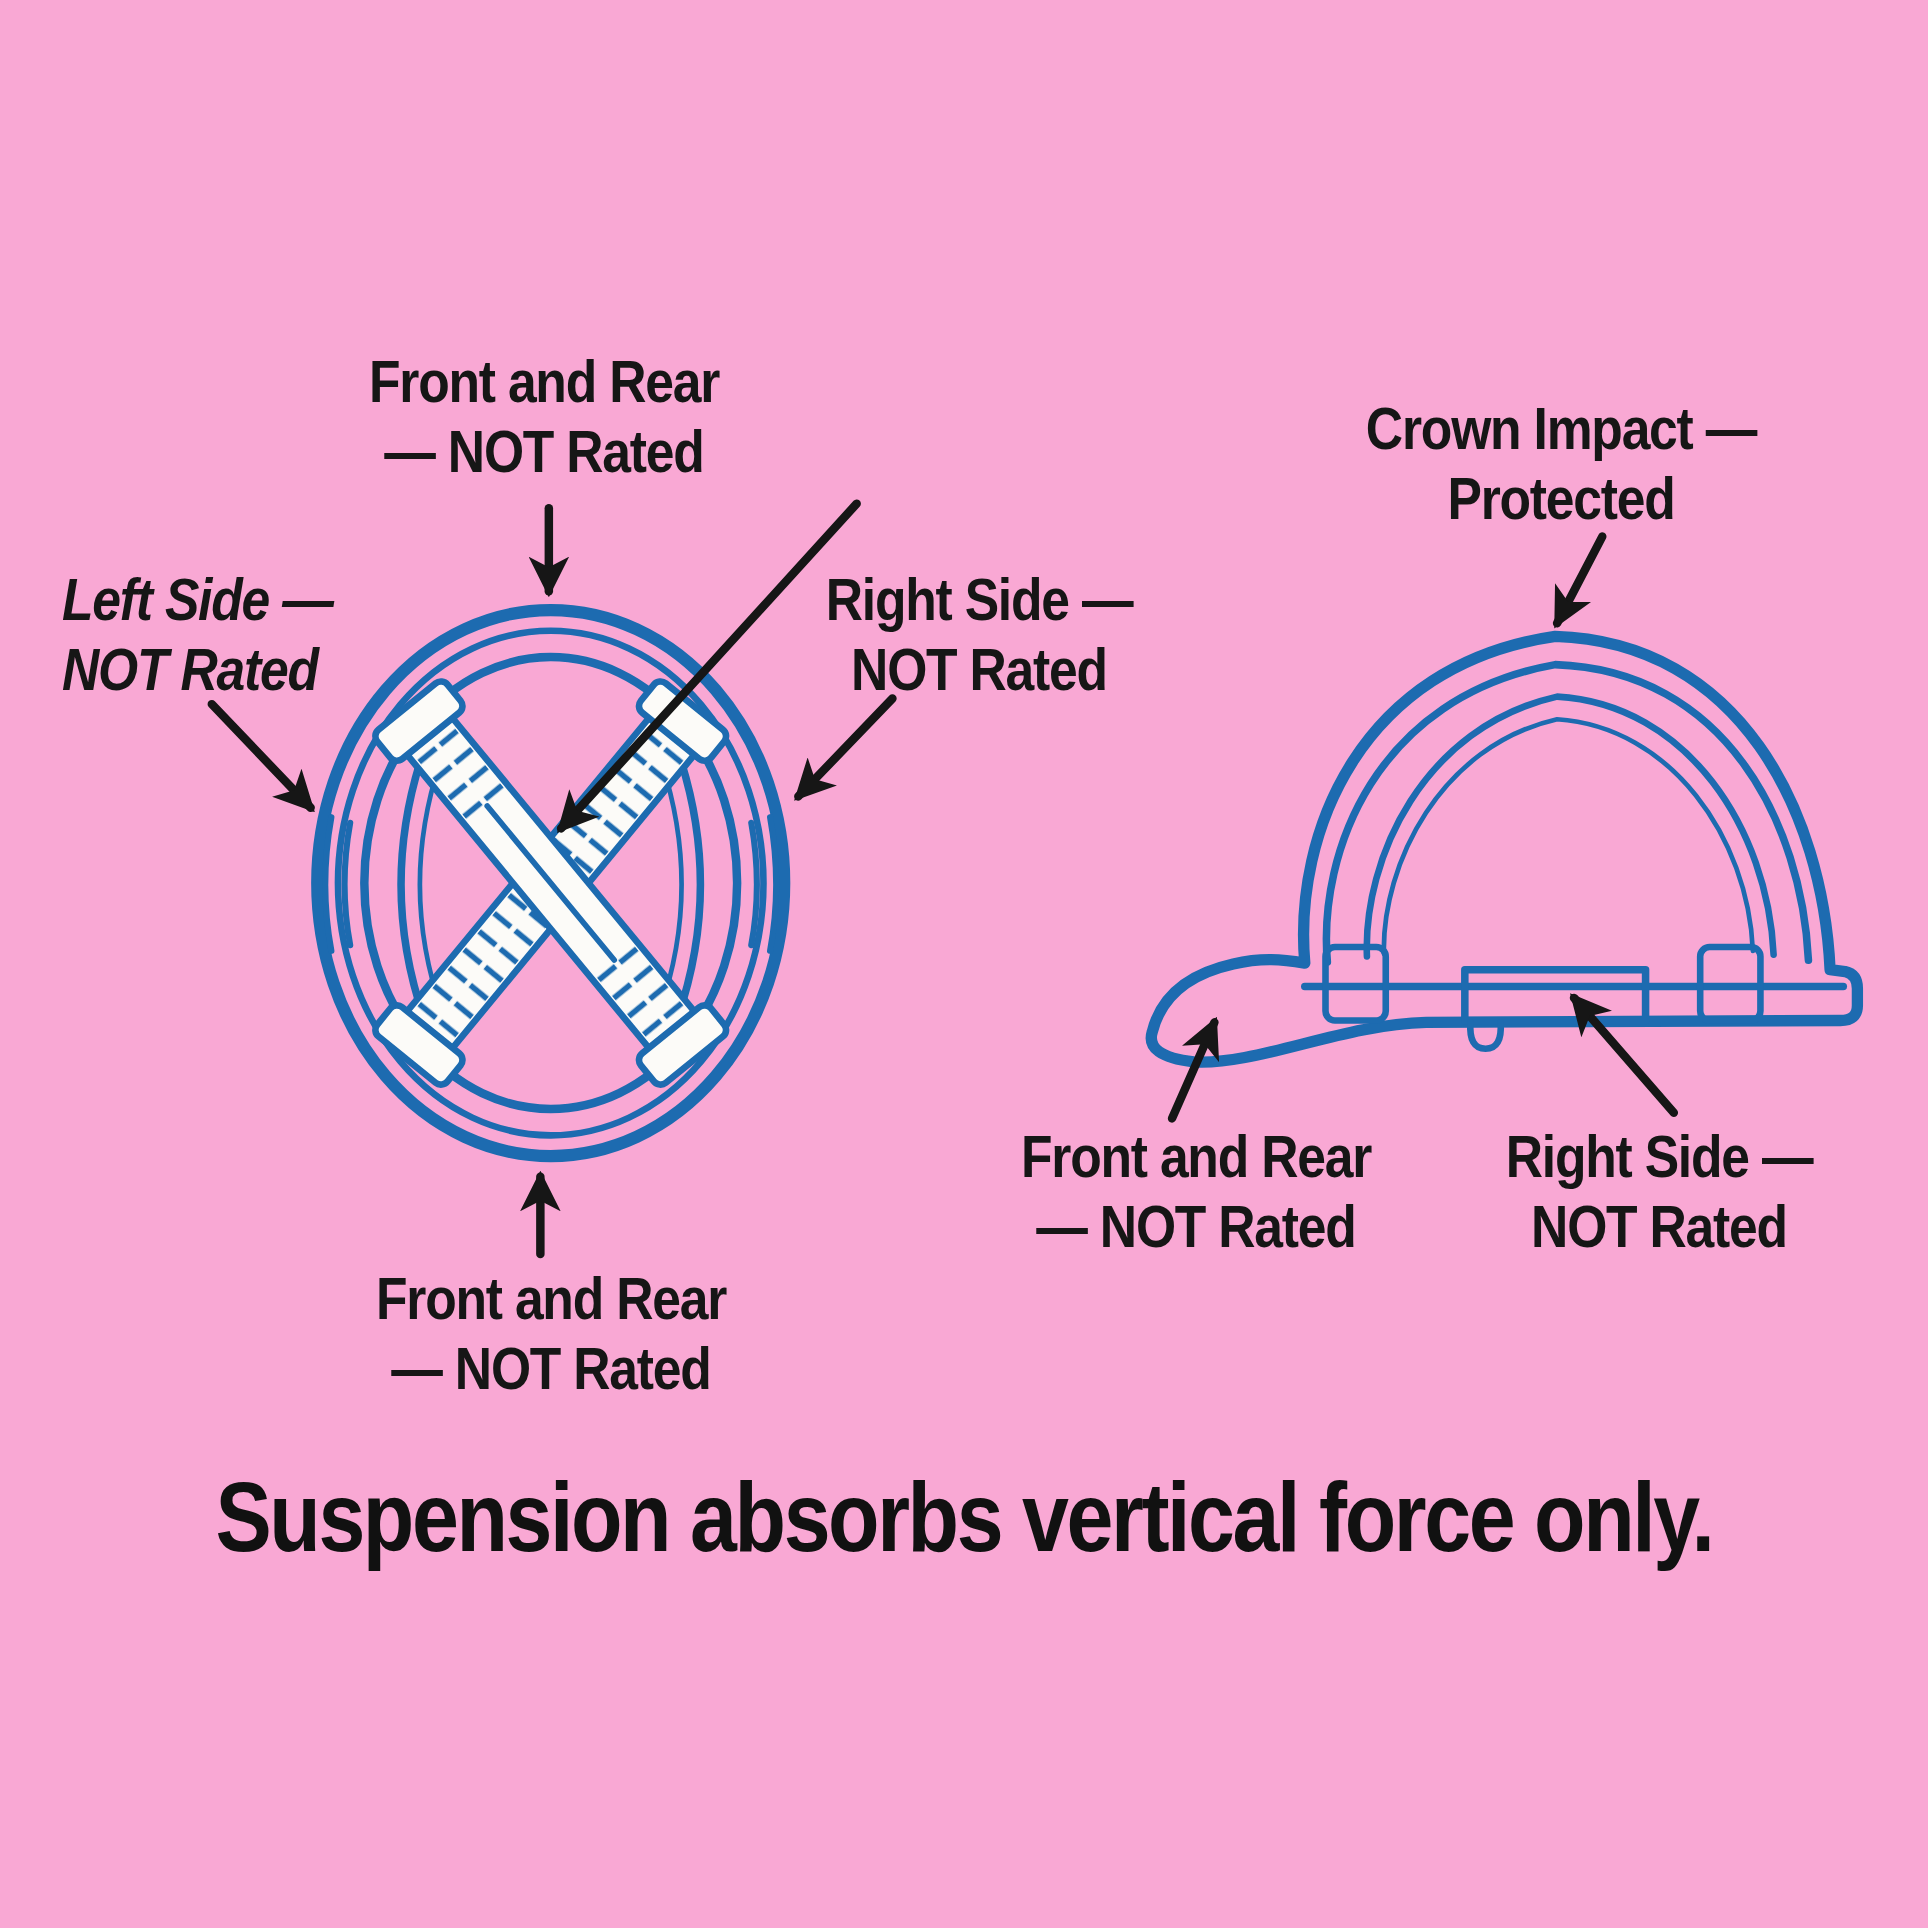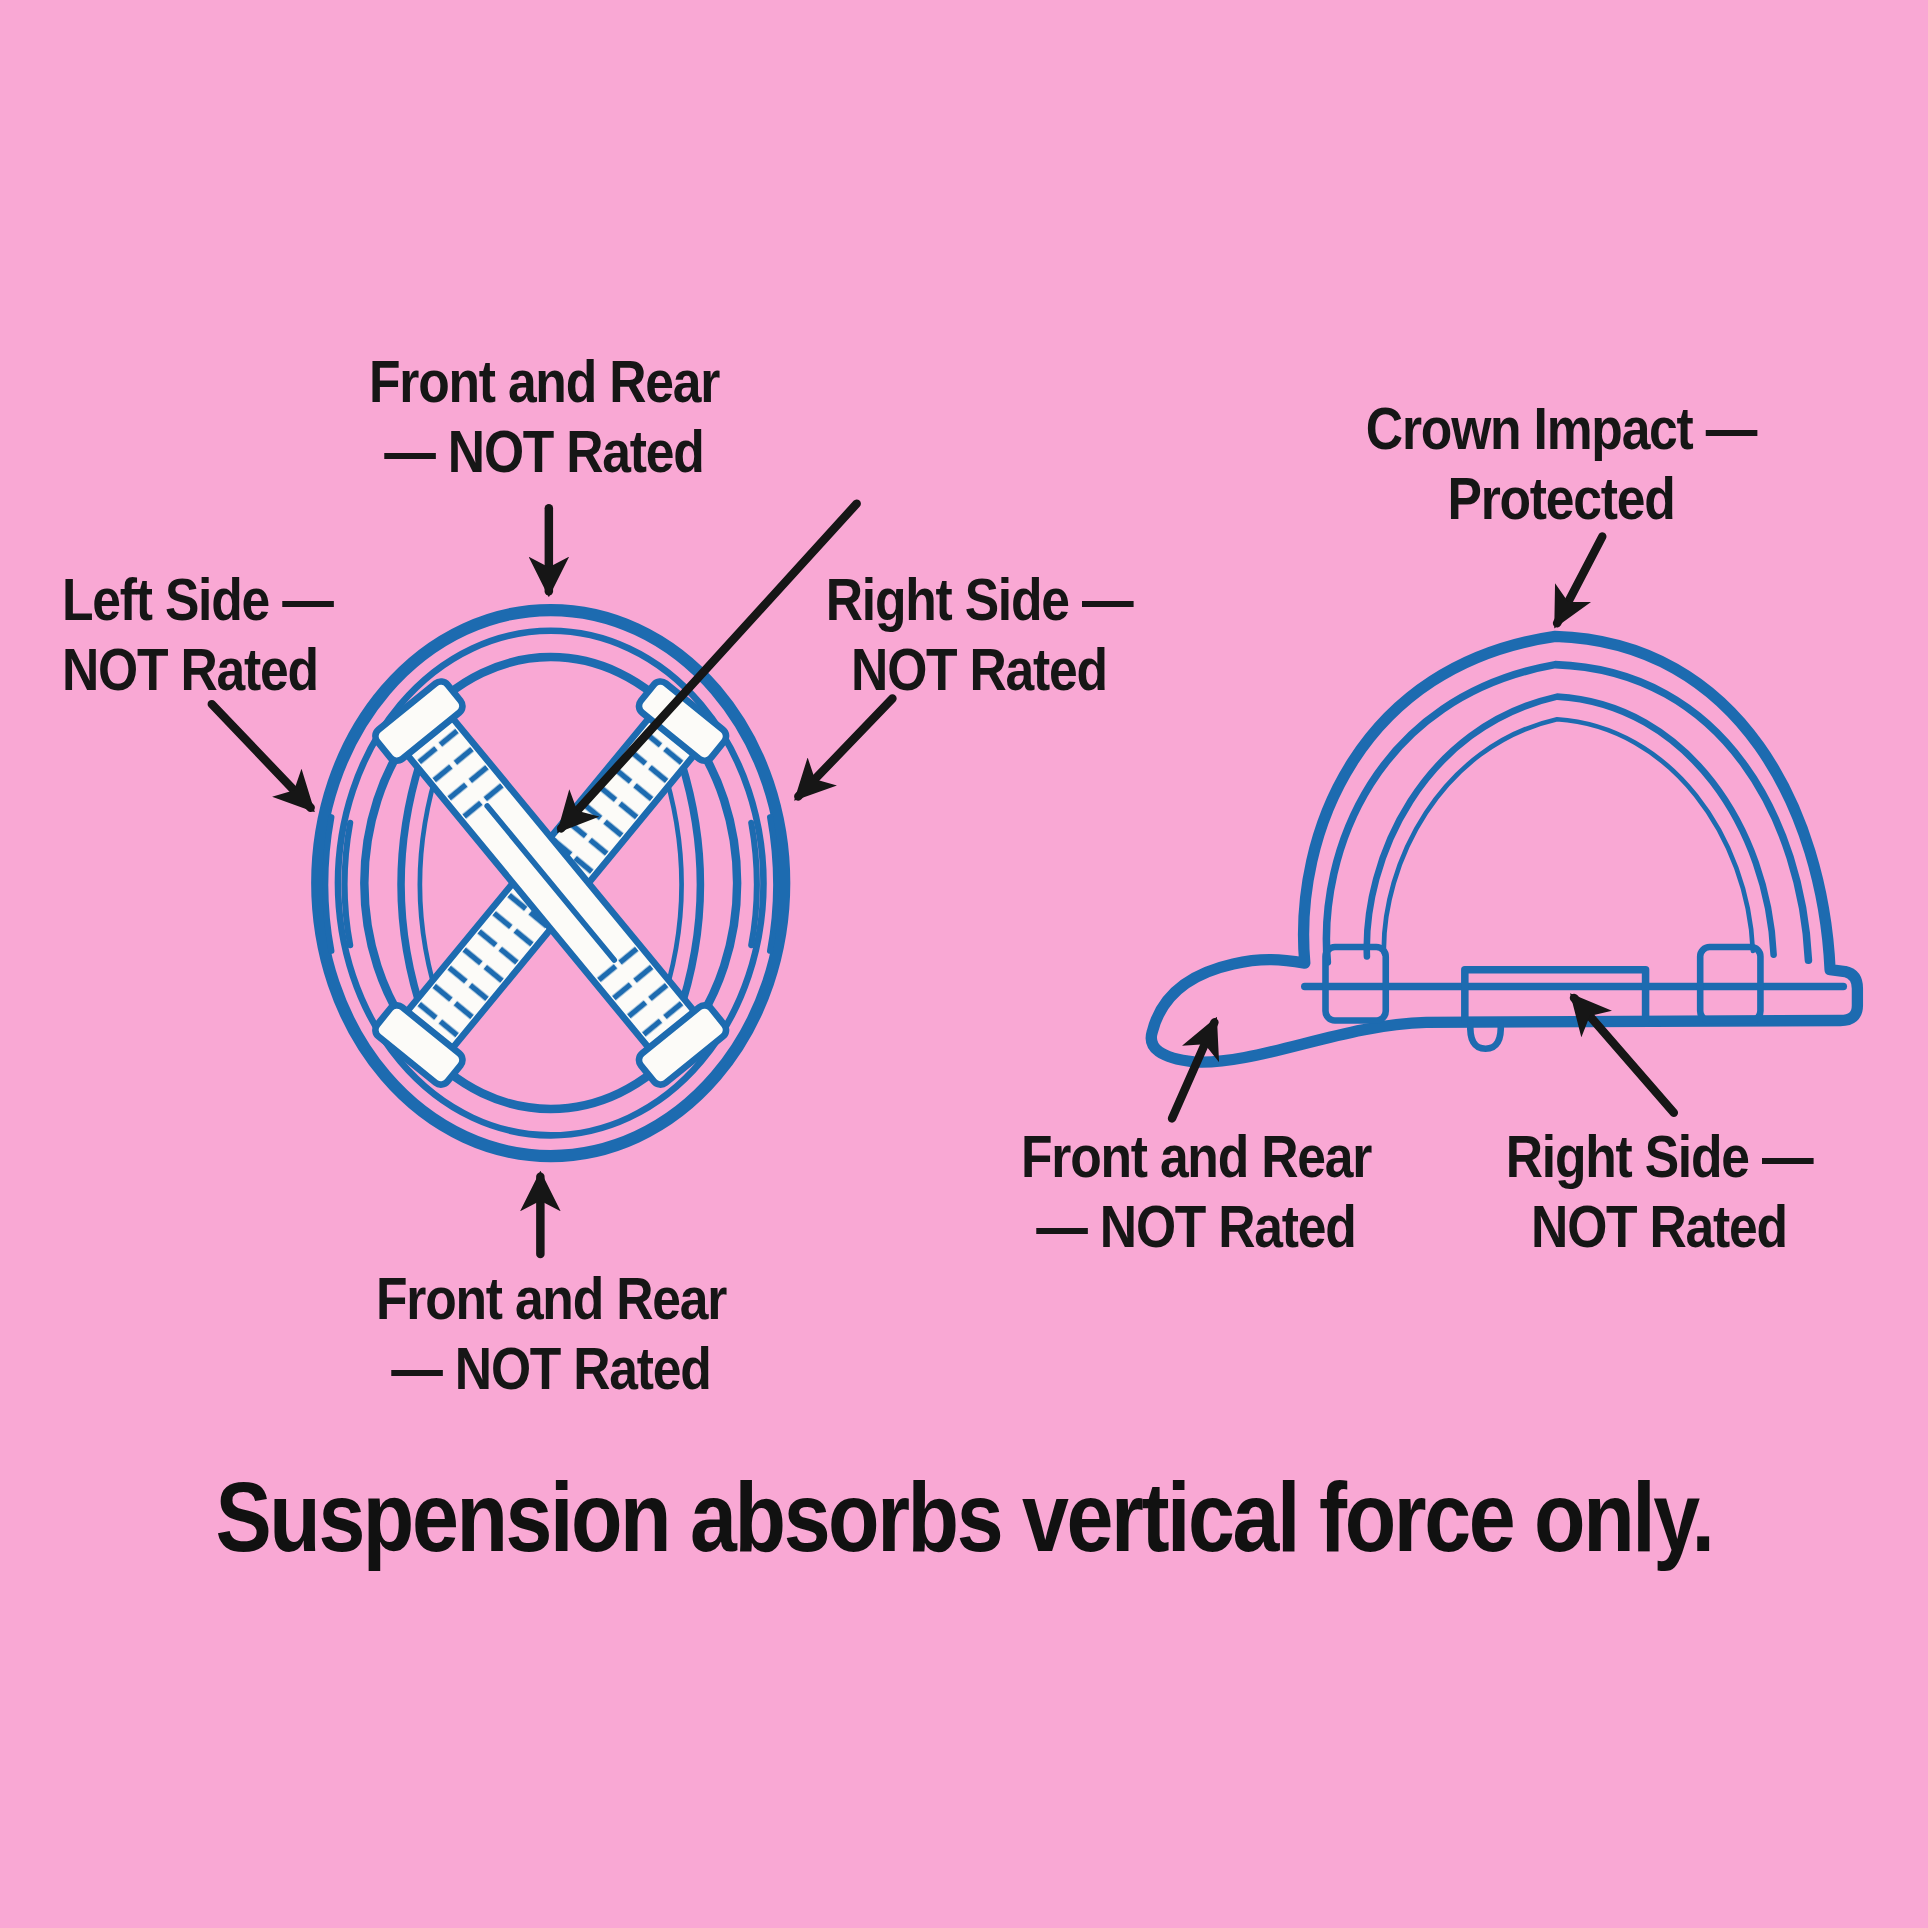--- a/index.html
+++ b/index.html
@@ -151,21 +151,21 @@
   </div>
 
 
   <div class="lbl" style="left:1561px;top:394px;">
     <div class="inner">
       <div>Crown Impact —</div>
       <div>Protected</div>
     </div>
   </div>
 
-  <div class="lbl left-align" style="left:62px;top:565px;">
+  <div class="lbl left-align" style="left:62px;top:565px;font-style:italic;">
     <div class="inner">
       <div>Left Side —</div>
       <div>NOT Rated</div>
     </div>
   </div>
 
   <div class="lbl" style="left:979px;top:565px;">
     <div class="inner">
       <div>Right Side —</div>
       <div>NOT Rated</div>

